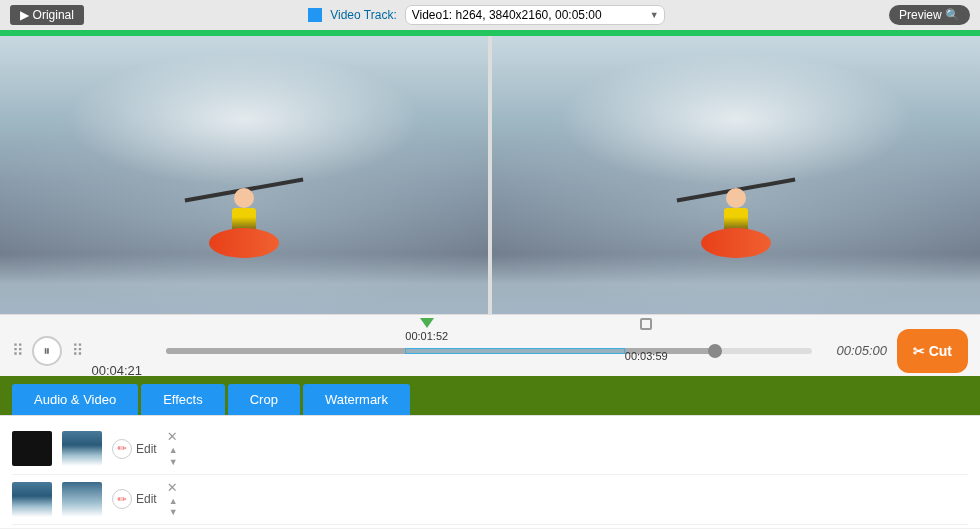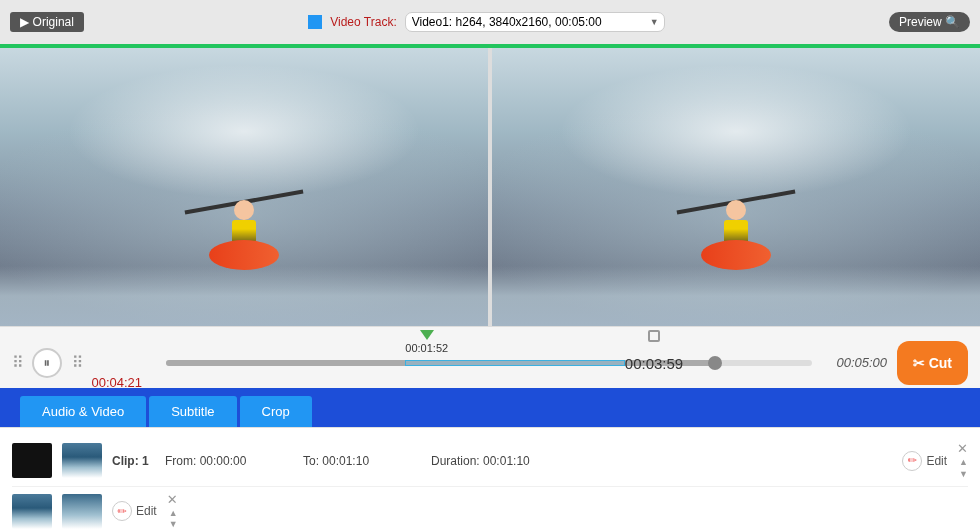--- a/index.html
+++ b/index.html
@@ -12,22 +12,22 @@
       font-size: 13px;
     }
 
     
     .top-bar {
       display: flex;
       align-items: center;
       justify-content: space-between;
       background: #e8e8e8;
       padding: 4px 10px;
-      border-bottom: 4px solid #22c55e;
-      height: 48px;
+      border-bottom: 6px solid #22c55e;
+      height: 36px;
     }
     .top-bar-left {
       display: flex;
       align-items: center;
       gap: 5px;
     }
     .original-btn {
       background: #555;
       color: #fff;
       border: none;
@@ -38,21 +38,21 @@
       display: flex;
       align-items: center;
       gap: 4px;
     }
     .top-bar-center {
       display: flex;
       align-items: center;
       gap: 8px;
     }
     .video-track-label {
-      color: #b91c1c;
+      color: #0369a1;
       font-size: 12px;
       display: flex;
       align-items: center;
       gap: 5px;
     }
     .track-icon {
       width: 14px;
       height: 14px;
       background: #2196F3;
       display: inline-block;
@@ -205,21 +205,21 @@
       border-radius: 50%;
       border: 2px solid #ccc;
       background: #fff;
       display: flex;
       align-items: center;
       justify-content: center;
       cursor: pointer;
       color: #666;
     }
     .time-display {
-      color: #b91c1c;
+      color: #404040;
       font-size: 13px;
       min-width: 65px;
       margin-top: 40px;
     }
     .timeline-container {
       flex: 1;
       position: relative;
       height: 30px;
       display: flex;
       align-items: center;
@@ -272,22 +272,22 @@
       font-weight: bold;
       cursor: pointer;
       display: flex;
       align-items: center;
       gap: 6px;
       white-space: nowrap;
     }
 
     
     .tabs-area {
-      background: #1d4ed8;
-      padding: 8px 20px 0;
+      background: #4d7c0f;
+      padding: 8px 12px 0;
       display: flex;
       gap: 0;
       border-bottom: 1px solid #e0e0e0;
     }
     .tab-btn {
       padding: 8px 22px;
       border: none;
       background: #2196F3;
       color: #fff;
       cursor: pointer;
@@ -449,46 +449,41 @@
         <div class="cut-selection" style="left: 37%; width: 34%;"></div>
       </div>
 
       <div style="position:absolute; left: 37%; top: -18px; display:flex; flex-direction:column; align-items:center;">
         <div style="width:0;height:0;border-left:7px solid transparent;border-right:7px solid transparent;border-top:10px solid #4caf50;"></div>
         <span style="font-size:11px;color:#333;margin-top:2px;white-space:nowrap;">00:01:52</span>
       </div>
 
       <div style="position:absolute; left: 71%; top: -18px; display:flex; flex-direction:column; align-items:center;">
         <div style="width:12px;height:12px;border:2px solid #999;border-radius:2px;background:#f5f5f5;"></div>
-        <span style="font-size:15px;color:#333;margin-top:13px;white-space:nowrap;">00:03:59</span>
+        <span style="font-size:11px;color:#333;margin-top:20px;white-space:nowrap;">00:03:59</span>
       </div>
     </div>
 
     <span class="time-end">00:05:00</span>
     <button class="cut-button">✂ Cut</button>
   </div>
 </div>
 
 <div class="tabs-area">
   <button class="tab-btn">Audio &amp; Video</button>
-  <button class="tab-btn">Subtitle</button>
+  <button class="tab-btn">Effects</button>
   <button class="tab-btn">Crop</button>
+  <button class="tab-btn">Watermark</button>
 </div>
 
 <div class="clips-area">
 
   <div class="clip-row">
     <div class="clip-thumb" style="background:#111;"></div>
     <div class="clip-thumb waterfall"></div>
-    <div class="clip-info">
-      <span class="clip-label">Clip: 1</span>
-      <span class="clip-from">From:  00:00:00</span>
-      <span class="clip-to">To:  00:01:10</span>
-      <span class="clip-duration">Duration: 00:01:10</span>
-    </div>
     <button class="edit-btn">
       <span class="edit-icon">✏</span>
       <span>Edit</span>
     </button>
     <div class="clip-actions">
       <span class="close-x">✕</span>
       <div class="arrow-btns">
         <span class="arrow-btn">▲</span>
         <span class="arrow-btn">▼</span>
       </div>

